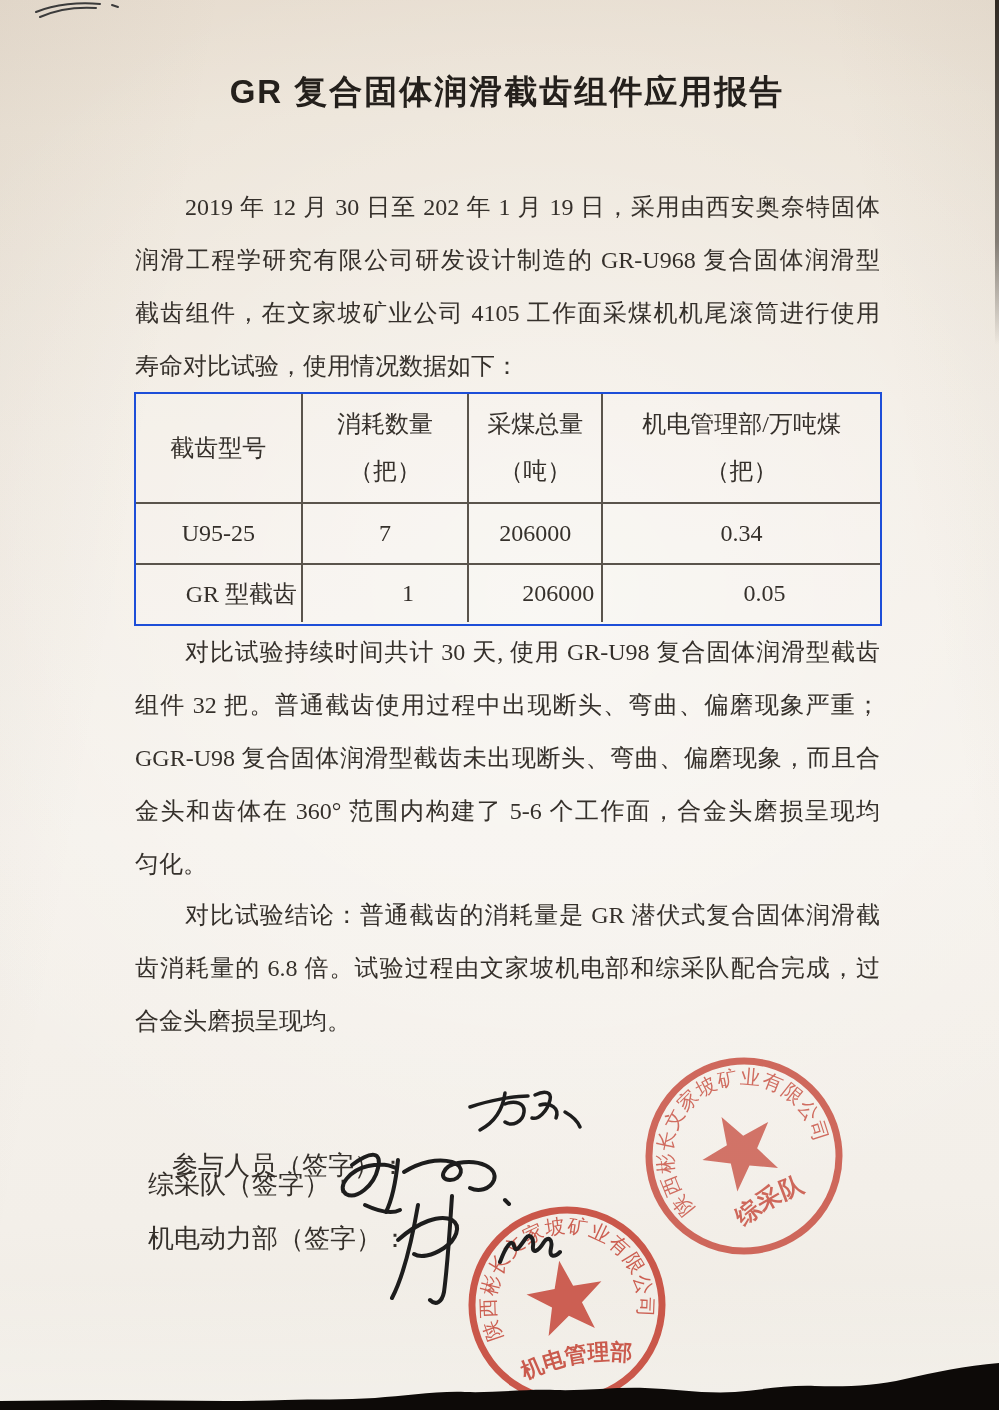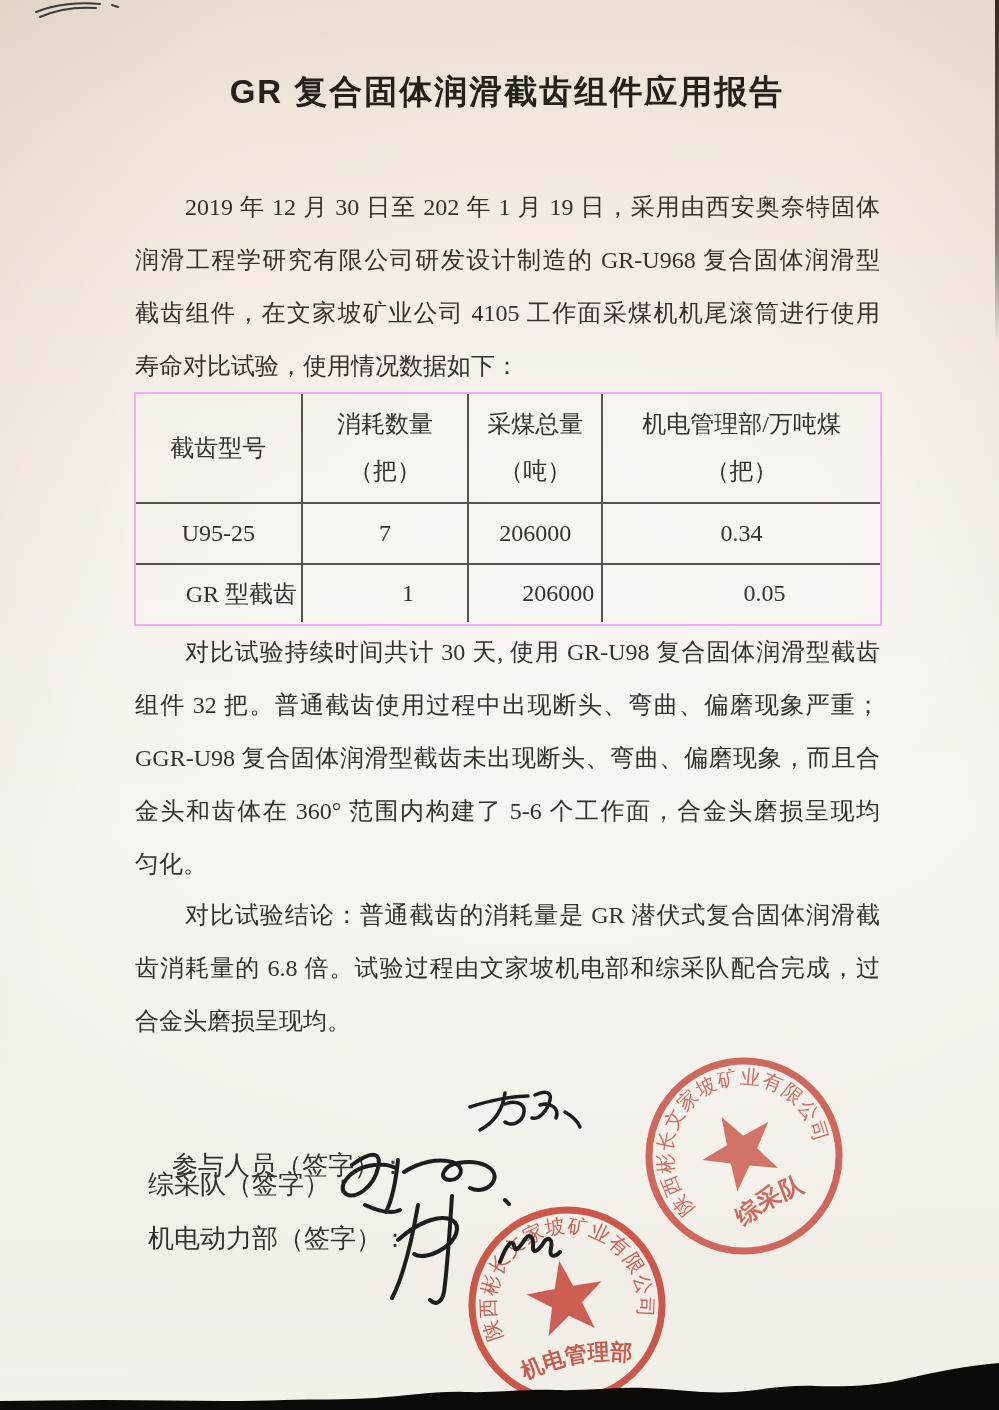--- a/index.html
+++ b/index.html
@@ -19,21 +19,21 @@
          font-size:33px;letter-spacing:2px;color:#24201c;margin-left:32px;}
   .para{position:absolute;left:135px;width:745px;}
   .line{height:53px;line-height:53px;font-size:24px;text-align:justify;
         text-align-last:justify;overflow:hidden;color:#35302b;}
   .line.end{text-align-last:left;}
   .line.indent{text-indent:50px;}
   #para1{top:181px;}
   #para2{top:626px;}
   #para3{top:889px;}
   .dtable{position:absolute;left:134px;top:392px;width:744px;height:230px;
-          border:2px solid #f0abfc;display:grid;
+          border:2px solid #1d4ed8;display:grid;
           grid-template-columns:22.4% 22.4% 18% 37.2%;
           grid-template-rows:110px 61px 57px;background:rgba(255,255,255,0.12);}
   .cell{border-right:2px solid #5a544c;border-bottom:2px solid #5a544c;
         display:flex;flex-direction:column;align-items:center;justify-content:center;
         font-size:24px;color:#35302b;}
   .cell.lastcol{border-right:none;}
   .cell.lastrow{border-bottom:none;padding-left:46px;}
   .hline{line-height:47px;height:47px;}
   .sig-label{position:absolute;left:148px;font-size:26px;color:#35302b;white-space:nowrap;}
   #sigL1{top:1148px;margin-left:24px;}

